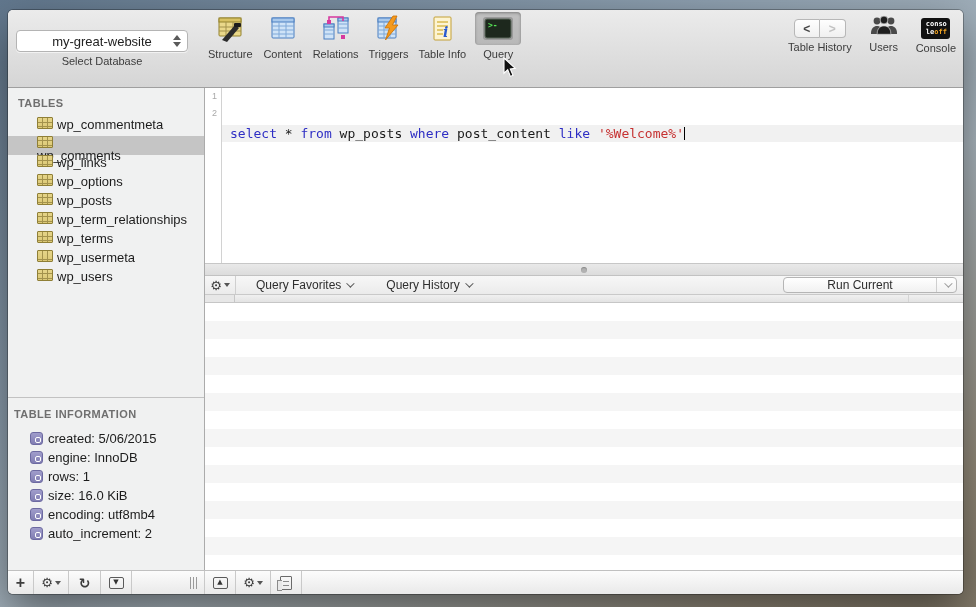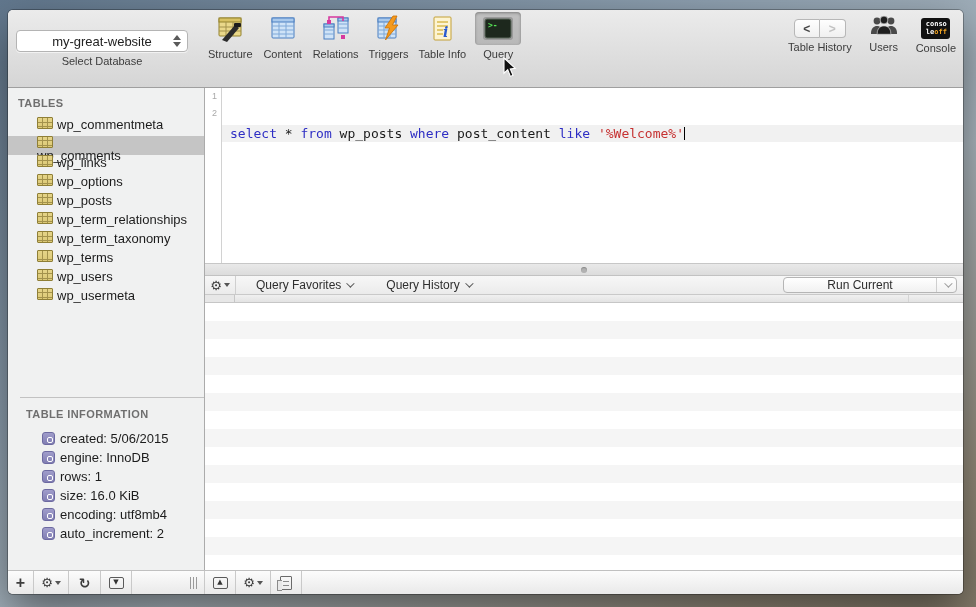--- a/index.html
+++ b/index.html
@@ -70,21 +70,21 @@
   .tbl-row.sel { background:#c5c5c5;flex-direction:column; }
   .tbl-ic {
     width:16px; height:12px; margin-right:4px; flex:none;
     background:
       repeating-linear-gradient(to right, transparent 0 4px, #a3924c 4px 5px),
       repeating-linear-gradient(to bottom, transparent 0 3.5px, #a3924c 3.5px 4.5px),
       linear-gradient(#e5d488,#dcc976);
     border:1px solid #8f7f36; border-radius:1px;
   }
   .tbl-lb { font-size:13px; color:#1c1c1c; white-space:nowrap; }
-  .info-sect { position:absolute; left:12px; right:0; top:309px; border-top:1px solid #c2c2c2; }
+  .info-sect { position:absolute; left:0; right:0; top:309px; border-top:1px solid #c2c2c2; }
   .info-hdr { font-size:11px; font-weight:bold; color:#6f6f6f; letter-spacing:.4px; padding:10px 0 9px 6px; }
   .info-row { height:19px; display:flex; align-items:center; padding-left:22px; }
   .info-ic {
     width:13px; height:13px; margin-right:5px; flex:none; border-radius:3px;
     background:linear-gradient(#a09dcb,#817eb3); border:1px solid #6d6aa1; position:relative;
   }
   .info-ic::after {
     content:""; position:absolute; left:3.5px; top:3.5px; width:4px; height:4px;
     border:1.5px solid #fff; border-radius:2px;
   }
@@ -305,33 +305,29 @@
         <div class="tbl-row">
           <span class="tbl-ic"></span>
           <span class="tbl-lb">wp_posts</span>
         </div>
         <div class="tbl-row">
           <span class="tbl-ic"></span>
           <span class="tbl-lb">wp_term_relationships</span>
         </div>
         <div class="tbl-row">
           <span class="tbl-ic"></span>
-          <span class="tbl-lb">wp_term_taxonomy</span>
-        </div>
-        <div class="tbl-row">
-          <span class="tbl-ic"></span>
           <span class="tbl-lb">wp_terms</span>
         </div>
         <div class="tbl-row">
           <span class="tbl-ic"></span>
+          <span class="tbl-lb">wp_usermeta</span>
+        </div>
+        <div class="tbl-row">
+          <span class="tbl-ic"></span>
           <span class="tbl-lb">wp_users</span>
-        </div>
-        <div class="tbl-row">
-          <span class="tbl-ic"></span>
-          <span class="tbl-lb">wp_usermeta</span>
         </div>
       </div>
     <div class="info-sect">
       <div class="info-hdr">TABLE INFORMATION</div>
       <div>
           <div class="info-row">
             <span class="info-ic"></span>
             <span class="info-lb">created: 5/06/2015</span>
           </div>
           <div class="info-row">

